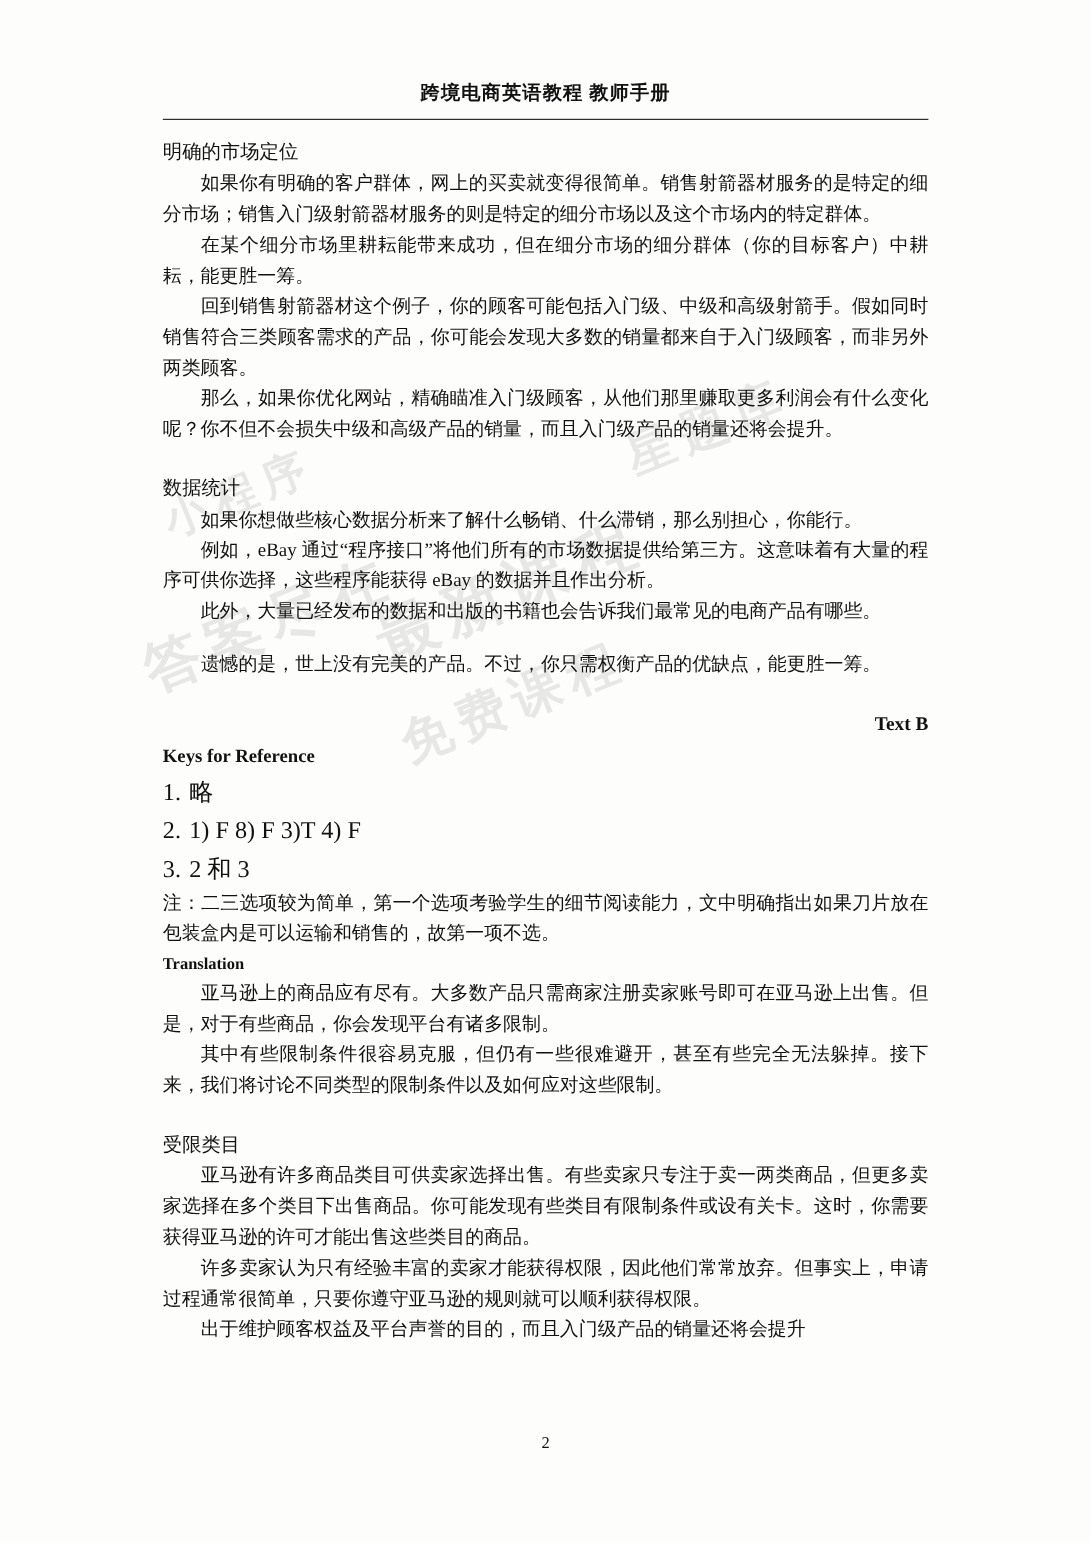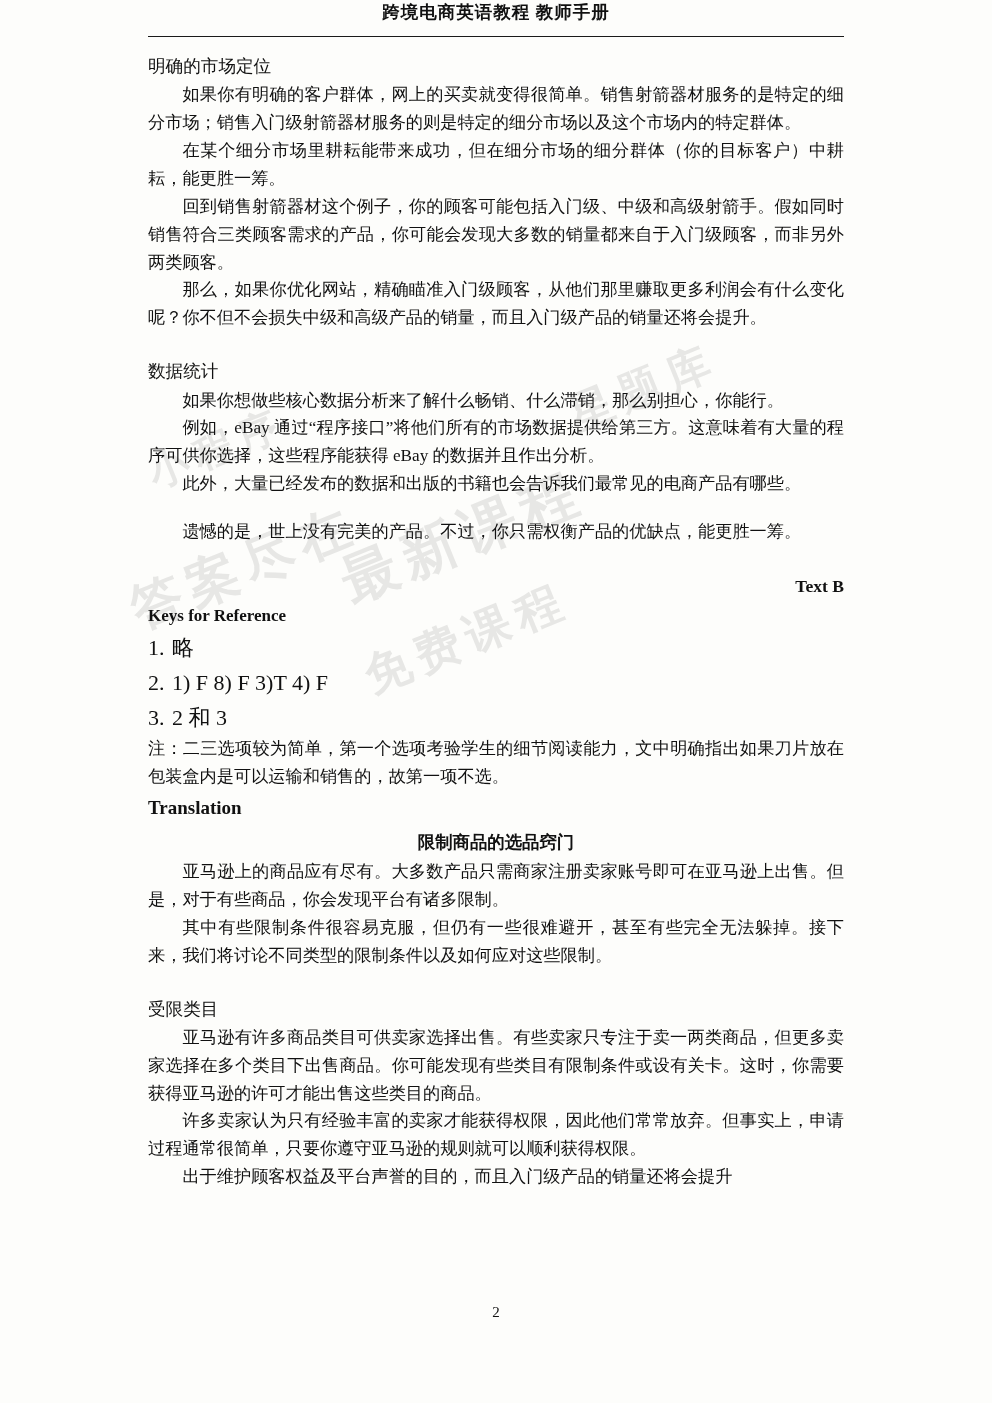--- a/index.html
+++ b/index.html
@@ -53,20 +53,21 @@
     position: relative;
     z-index: 2;
     padding: 0;
   }
 
   .header {
     text-align: center;
     font-size: 17.5px;
     font-weight: bold;
     letter-spacing: 1px;
+    padding-top: 72px;
     color: #111;
   }
   .header-rule {
     margin: 12px 148px 0 148px;
     border-bottom: 1.1px solid #1a1a1a;
   }
 
   .body-area {
     margin: 0 148px 0 148px;
     padding-top: 16px;
@@ -128,21 +129,21 @@
 
   .note {
     margin: 0;
     text-indent: 0;
     font-size: 17.2px;
     line-height: 1.62;
   }
 
   .translation-head {
     font-weight: bold;
-    font-size: 19px;
+    font-size: 15px;
     margin: 2px 0 0 0;
   }
 
   .footer {
     position: absolute;
     left: 0;
     right: 0;
     bottom: 82px;
     text-align: center;
     font-size: 15px;
@@ -193,21 +194,20 @@
           <span class="num">2.</span><span>1) F 8) F 3)T 4) F</span>
         </li>
         <li>
           <span class="num">3.</span><span>2 和 3</span>
         </li>
       </ol>
 
       <p class="note">注：二三选项较为简单，第一个选项考验学生的细节阅读能力，文中明确指出如果刀片放在包装盒内是可以运输和销售的，故第一项不选。</p>
 
       <div class="translation-head">Translation</div>
-      <div class="center-sub">限制商品的选品窍门</div>
       <p class="para">亚马逊上的商品应有尽有。大多数产品只需商家注册卖家账号即可在亚马逊上出售。但是，对于有些商品，你会发现平台有诸多限制。</p>
       <p class="para">其中有些限制条件很容易克服，但仍有一些很难避开，甚至有些完全无法躲掉。接下来，我们将讨论不同类型的限制条件以及如何应对这些限制。</p>
 
       <h3 class="sec spaced">受限类目</h3>
       <p class="para">亚马逊有许多商品类目可供卖家选择出售。有些卖家只专注于卖一两类商品，但更多卖家选择在多个类目下出售商品。你可能发现有些类目有限制条件或设有关卡。这时，你需要获得亚马逊的许可才能出售这些类目的商品。</p>
       <p class="para">许多卖家认为只有经验丰富的卖家才能获得权限，因此他们常常放弃。但事实上，申请过程通常很简单，只要你遵守亚马逊的规则就可以顺利获得权限。</p>
       <p class="para">出于维护顾客权益及平台声誉的目的，而且入门级产品的销量还将会提升</p>
 
     </div>
   </div>

